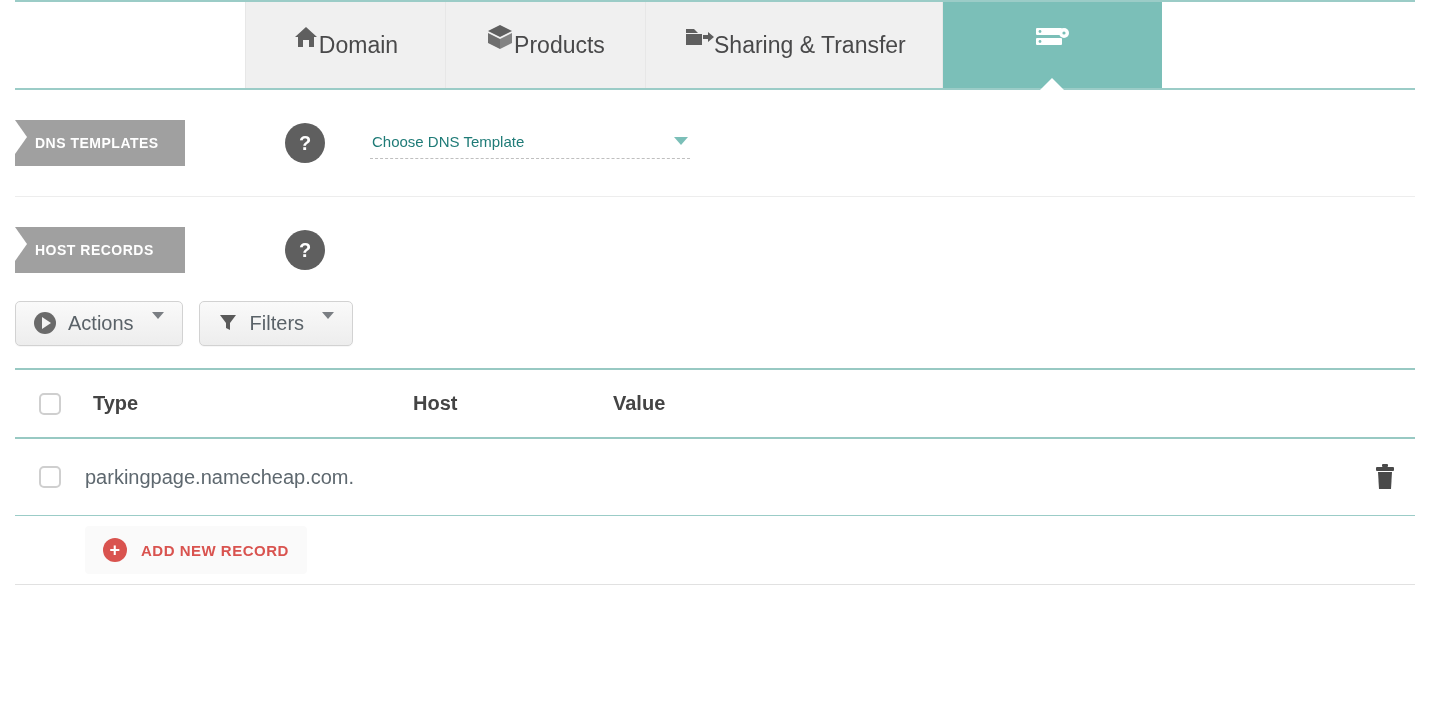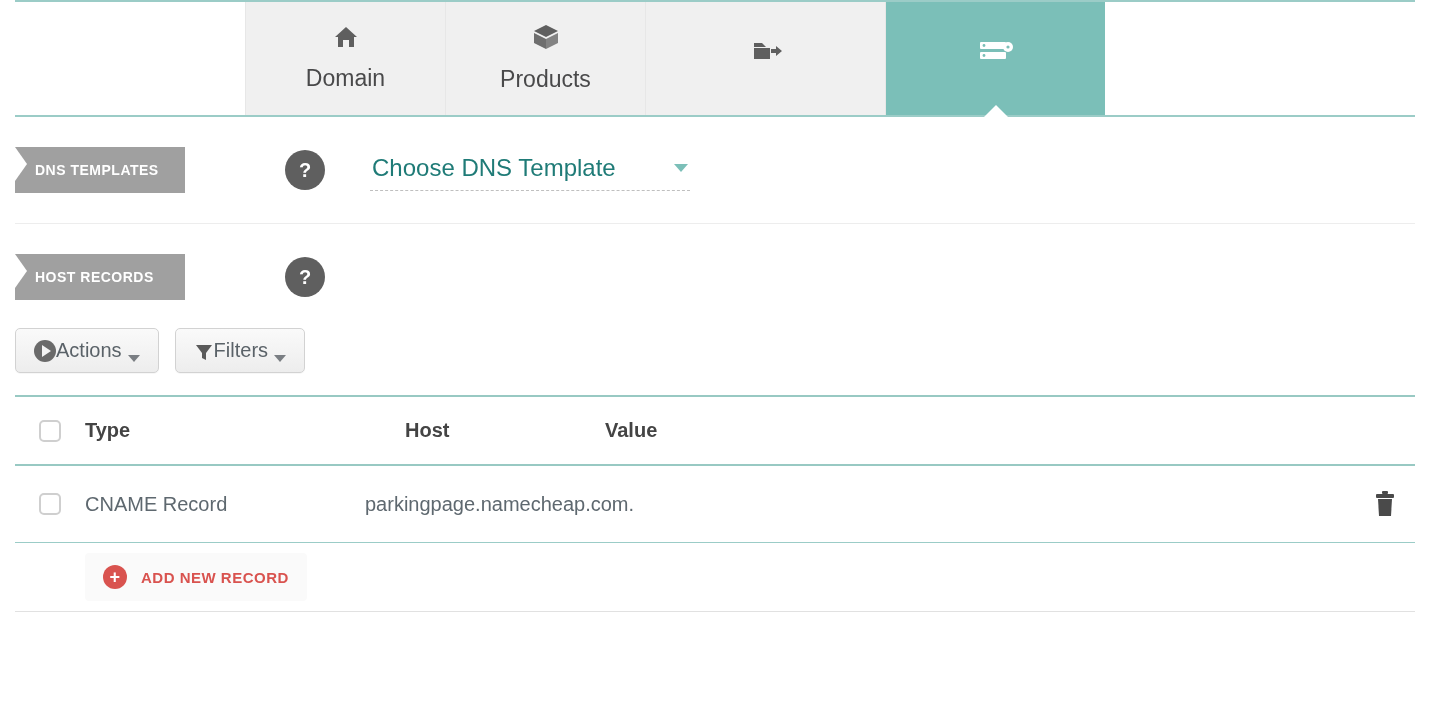--- a/index.html
+++ b/index.html
@@ -43,21 +43,20 @@
   }
   .tab-spacer.right{flex:1 1 auto;}
   .tab{
     position:relative;
     flex:0 0 auto;
     min-width:200px;
     padding:22px 36px;
     background:var(--tab-bg);
     border-left:1px solid var(--divider);
     display:flex;
-    flex-direction:column;
     align-items:center;
     justify-content:center;
     cursor:pointer;
     color:var(--text);
   }
   .tab:first-of-type{border-left:none;}
   .tab .tab-icon{margin-bottom:12px;color:var(--icon-gray);}
   .tab .tab-label{font-size:23px;font-weight:500;}
   .tab.active{
     background:var(--teal);
@@ -115,39 +114,39 @@
     display:flex;align-items:center;justify-content:center;
     margin-right:45px;
     cursor:pointer;
     flex:0 0 auto;
   }
 
   .template-select{
     display:flex;align-items:center;justify-content:space-between;
     width:320px;
     color:#1f7b77;
-    font-size:24px;
+    font-size:15px;
     border-bottom:1px dashed #bfbfbf;
     padding:5px 2px 8px 2px;
     cursor:pointer;
   }
   .template-select .caret{
     width:0;height:0;
     border-left:7px solid transparent;
     border-right:7px solid transparent;
     border-top:8px solid var(--teal);
   }
 
   
   .toolbar{
     display:flex;gap:16px;
     padding:12px 0 22px 0;
   }
   .btn{
-    display:flex;align-items:flex-end;
+    display:flex;align-items:flex-start;gap:12px;
     background:linear-gradient(#fafafa,#ededed);
     border:1px solid var(--btn-border);
     border-radius:5px;
     padding:10px 18px;
     font-size:20px;
     color:var(--text-muted);
     cursor:pointer;
     box-shadow:0 1px 0 rgba(0,0,0,0.03);
   }
   .btn .caret-sm{
@@ -174,21 +173,21 @@
     border-top:2px solid var(--table-border);
   }
   .row{
     display:flex;align-items:center;
     border-bottom:2px solid var(--table-border);
     padding:22px 0;
   }
   .row.body{border-bottom:1px solid var(--teal-border);padding:25px 0;}
   .row.header{font-weight:700;font-size:20px;color:#444;}
   .cell-check{flex:0 0 70px;display:flex;justify-content:center;}
-  .cell-type{flex:0 0 280px;}
+  .cell-type{flex:0 0 280px;margin-left:8px;}
   .cell-host{flex:0 0 200px;margin-left:40px;}
   .cell-value{flex:1 1 auto;}
   .cell-ttl{flex:0 0 220px;}
   .cell-actions{flex:0 0 60px;display:flex;justify-content:center;}
   .row.body .cell-type,.row.body .cell-host,.row.body .cell-value,.row.body .cell-ttl{
     color:#5e686f;font-size:20px;
   }
 
   .chk{
     width:22px;height:22px;border:2px solid #cfcfcf;border-radius:5px;background:#fff;cursor:pointer;
@@ -244,20 +243,21 @@
   </div>
 
   <div class="tab" style="min-width:240px">
     <span class="tab-icon">
       <svg width="32" height="24" viewBox="0 0 32 24" fill="currentColor">
           <path d="M4 4 H12 L16 8 H4 Z"></path>
           <path d="M4 9 H20 V20 H4 Z"></path>
           <path d="M21 10 H26 V7 L32 12 L26 17 V14 H21 Z"></path>
         </svg>
     </span>
+    <span class="tab-label">Sharing &amp; Transfer</span>
   </div>
 
   <div class="tab active" style="min-width:220px">
     <span class="tab-icon">
       <svg width="36" height="22" viewBox="0 0 36 22" fill="currentColor">
         <rect x="2" y="2" width="26" height="7" rx="1"></rect>
         <rect x="2" y="12" width="26" height="7" rx="1"></rect>
         <circle cx="6" cy="5.5" r="1.4" fill="#7bbfb8"></circle>
         <circle cx="6" cy="15.5" r="1.4" fill="#7bbfb8"></circle>
         <circle cx="30" cy="7" r="5"></circle>
@@ -316,21 +316,20 @@
     <div class="cell-type">Type</div>
     <div class="cell-host">Host</div>
     <div class="cell-value">Value</div>
     <div class="cell-actions"></div>
   </div>
 
   <div class="row body">
     <div class="cell-check">
       <div class="chk"></div>
     </div>
-    <div class="cell-type">CNAME Record</div>
     <div class="cell-value">parkingpage.namecheap.com.</div>
     <div class="cell-actions">
       <span class="trash">
         <svg width="24" height="26" viewBox="0 0 24 26" fill="currentColor">
           <rect x="3" y="3" width="18" height="4" rx="1"></rect>
           <rect x="9" y="0" width="6" height="3" rx="1"></rect>
           <path d="M5 8 H19 L18 25 H6 Z"></path>
         </svg>
       </span>
     </div>

